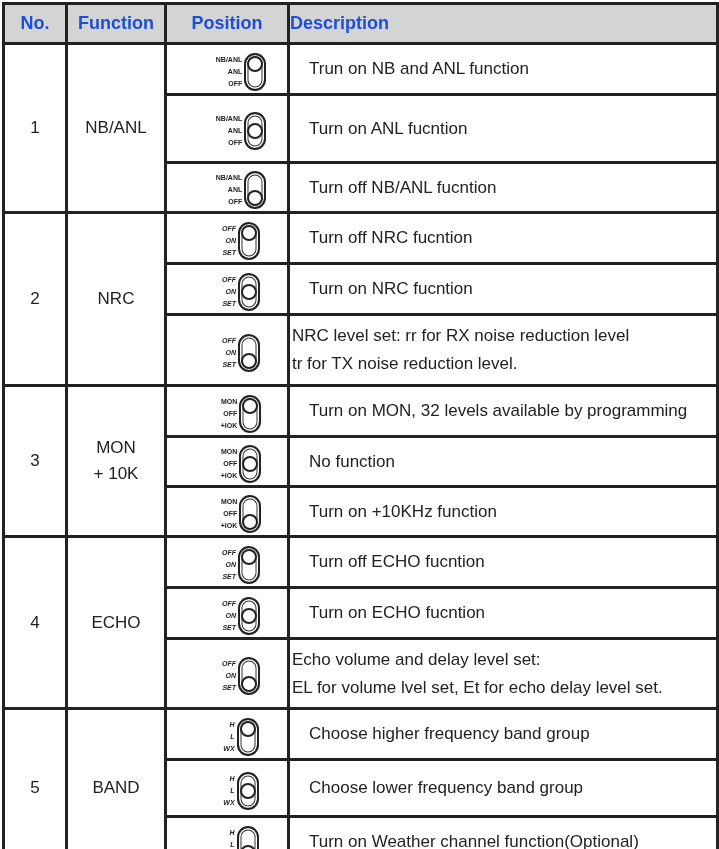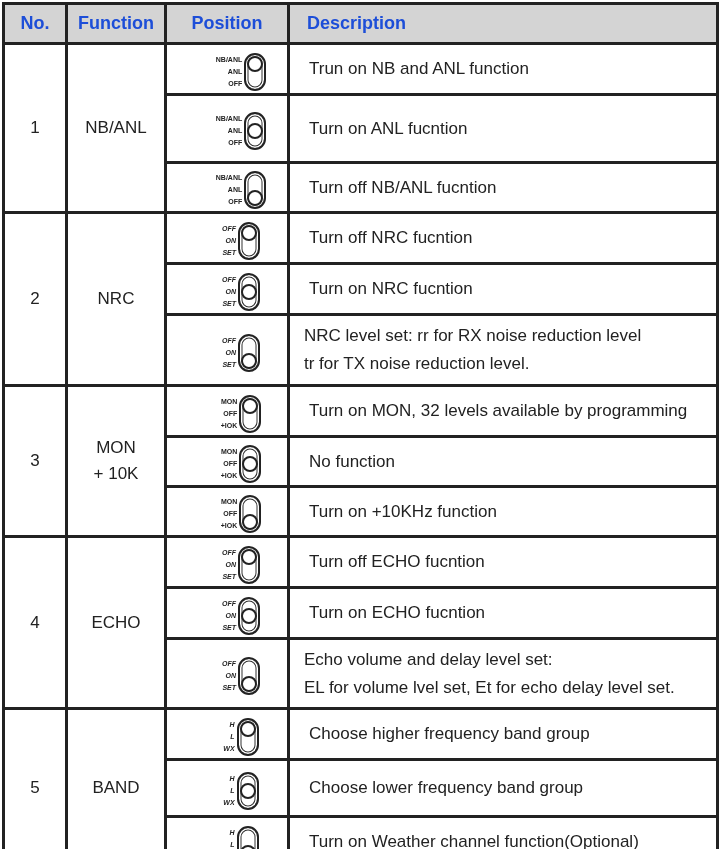--- a/index.html
+++ b/index.html
@@ -1,25 +1,25 @@
 <!DOCTYPE html>
 <html><head>
 <meta charset="utf-8">
 <style>
   html, body { margin: 0; padding: 0; background: #ffffff; }
   body { width: 719px; height: 849px; position: relative; overflow: hidden;
          font-family: "Liberation Sans", sans-serif; color: #222; }
   table { position: absolute; left: 2px; top: 2px; border-collapse: collapse; table-layout: fixed; }
   td, th { border: 3px solid #222; padding: 0; }
   th { background: #d4d4d4; font-weight: bold; font-size: 18px; height: 37px; text-align: center; color: #1d4ed8; }
-  th.desc { text-align: left; padding-left: 17px; }
+  th.desc { text-align: left; padding-left: 0; }
   td.no, td.fn { text-align: center; font-size: 17px; vertical-align: middle; line-height: 26px; }
   td.pos { text-align: center; vertical-align: middle; }
   td.desc { font-size: 17px; padding-left: 19px; vertical-align: middle; line-height: 28px; }
-  td.desc.two { padding-left: 14px; }
+  td.desc.two { padding-left: 2px; }
   .sw { display: inline-flex; align-items: center; position: relative; left: 14px; }
   .labels { display: flex; flex-direction: column; align-items: flex-end; font-size: 7px; font-weight: bold; line-height: 12px; margin-right: 2px; color: #222; }
   .labels.it { font-style: italic; }
   .slot { width: 18px; height: 34px; border: 2px solid #222; border-radius: 11px; position: relative; box-shadow: inset 0 0 0 1.5px #fff, inset 0 0 0 2.5px #333; }
   .knob { width: 12px; height: 12px; border: 2px solid #222; border-radius: 50%; position: absolute; left: 1px; background: #fff; }
   .knob.p0 { top: 1px; }
   .knob.p1 { top: 9px; }
   .knob.p2 { top: 17px; }
 </style>
 </head>

